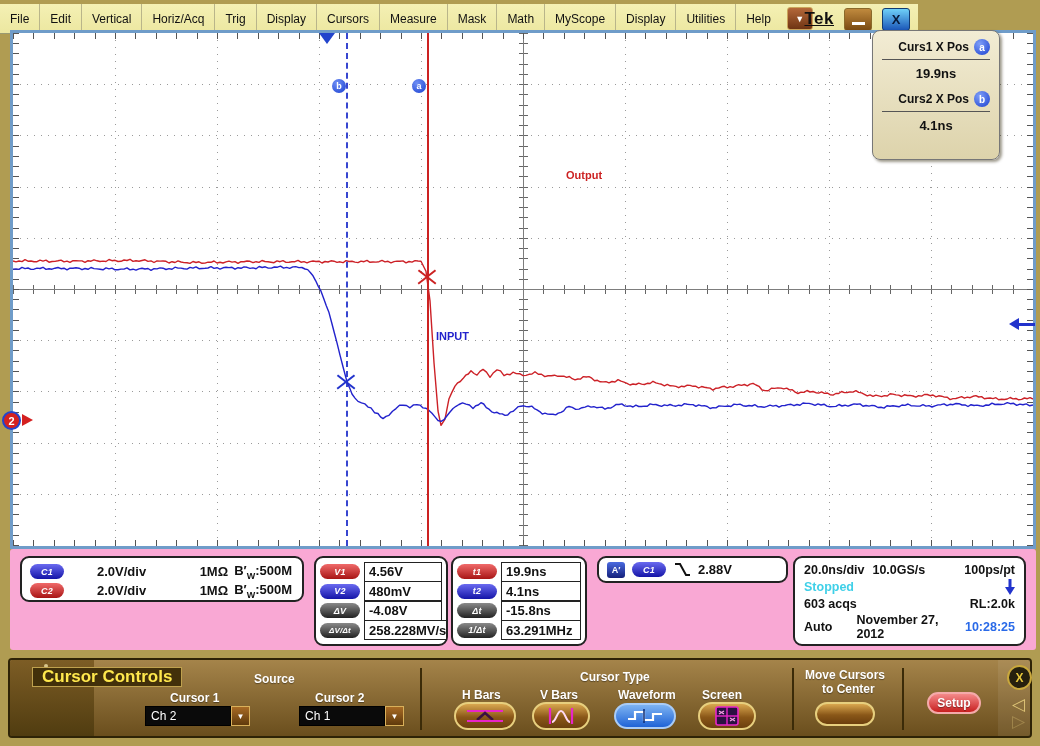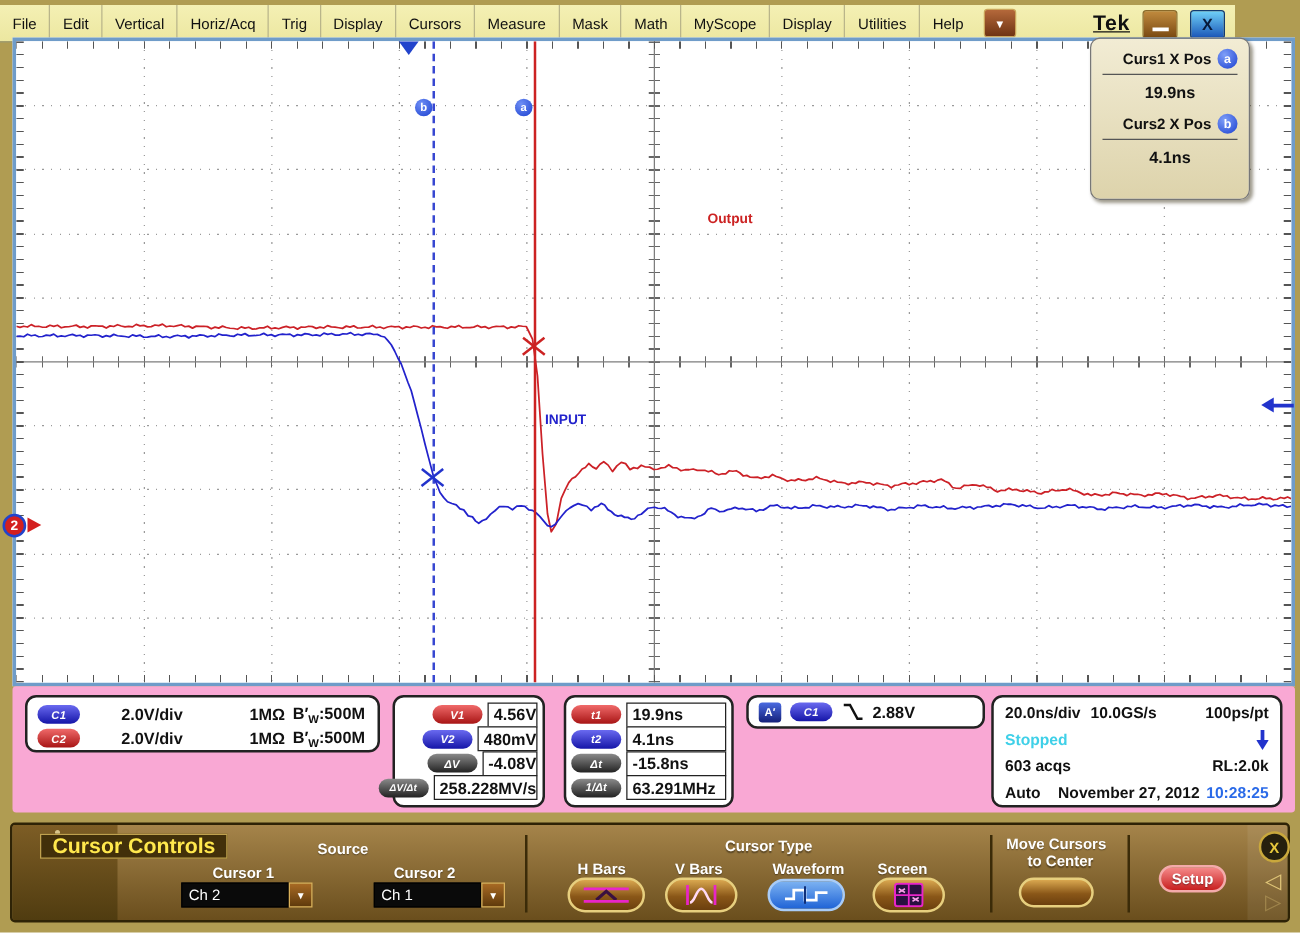--- a/index.html
+++ b/index.html
@@ -1,20 +1,20 @@
 <!DOCTYPE html>
 <html><head>
 <meta charset="utf-8">
 <style>
   * { margin:0; padding:0; box-sizing:border-box; }
   html,body { width:1040px; height:746px; overflow:hidden; }
   body { background:#b09c52; font-family:"Liberation Sans", sans-serif; position:relative; }
 
   
-  .menubar { position:absolute; left:0; top:4px; width:988px; height:30px;
+  .menubar { position:absolute; left:0; top:4px; width:918px; height:30px;
     background:linear-gradient(#f4f0b4,#ece7a0); border-bottom:1px solid #9a9a72;
     display:flex; align-items:stretch; }
   .menu-item { padding:0 10px; display:flex; align-items:center; font-size:12px; color:#111;
     border-right:1px solid #b9b58a; cursor:default; }
   .menu-drop { width:26px; height:23px; margin:3px 0 0 6px; border:1px solid #caa45a; border-radius:3px;
     background:linear-gradient(#b4683a,#6f3413); color:#fff; font-size:9px; display:flex; align-items:center; justify-content:center; }
   .titlebar-right { position:absolute; right:8px; top:0; height:30px; display:flex; align-items:center; gap:10px; }
   .tek-logo { font-weight:bold; font-size:17px; color:#101010; letter-spacing:0.5px;text-decoration:underline; }
   .btn-min { width:28px; height:23px; border-radius:3px; border:1px solid #8a6a2a;
     background:linear-gradient(#c08a3e,#7a4a12); position:relative; }
@@ -266,21 +266,21 @@
       <span class="bw"><span>B′</span><sub>W</sub><span>:500M</span></span>
     </div>
     <div class="ch-row">
       <span class="pill pill-red">C2</span>
       <span class="ch-scale">2.0V/div</span>
       <span class="ch-imp">1MΩ</span>
       <span class="bw"><span>B′</span><sub>W</sub><span>:500M</span></span>
     </div>
   </div>
 
-  <div class="ro-box meas-box" style="left:304px; width:122px;align-items:flex-end;">
+  <div class="ro-box meas-box" style="left:304px; width:134px;">
     <div class="meas-row">
       <span class="pill pill-red">V1</span>
       <span class="meas-cell">4.56V</span>
     </div>
     <div class="meas-row">
       <span class="pill pill-blue">V2</span>
       <span class="meas-cell">480mV</span>
     </div>
     <div class="meas-row">
       <span class="pill pill-dark">ΔV</span>
@@ -332,21 +332,21 @@
         <rect x="3.5" y="0" width="3" height="9" fill="#2233cc"></rect>
         <path d="M0,8 H10 L5,16 Z" fill="#2233cc"></path>
       </svg>
     </div>
     <div class="tb-row">
       <span>603 acqs</span>
       <span class="sp">RL:2.0k</span>
     </div>
     <div class="tb-row">
       <span>Auto</span>
-      <span class="tb-gap" style="margin-left:14px;">November 27, 2012</span>
+      <span class="tb-gap" style="margin-left:24px;">November 27, 2012</span>
       <span class="sp tb-time">10:28:25</span>
     </div>
   </div>
 </div>
 
 <div class="panel">
   <div class="panel-leftcap"></div>
   <div class="panel-rightstrip"></div>
   <div class="grip">
     <i style="left:0; top:0;"></i>

